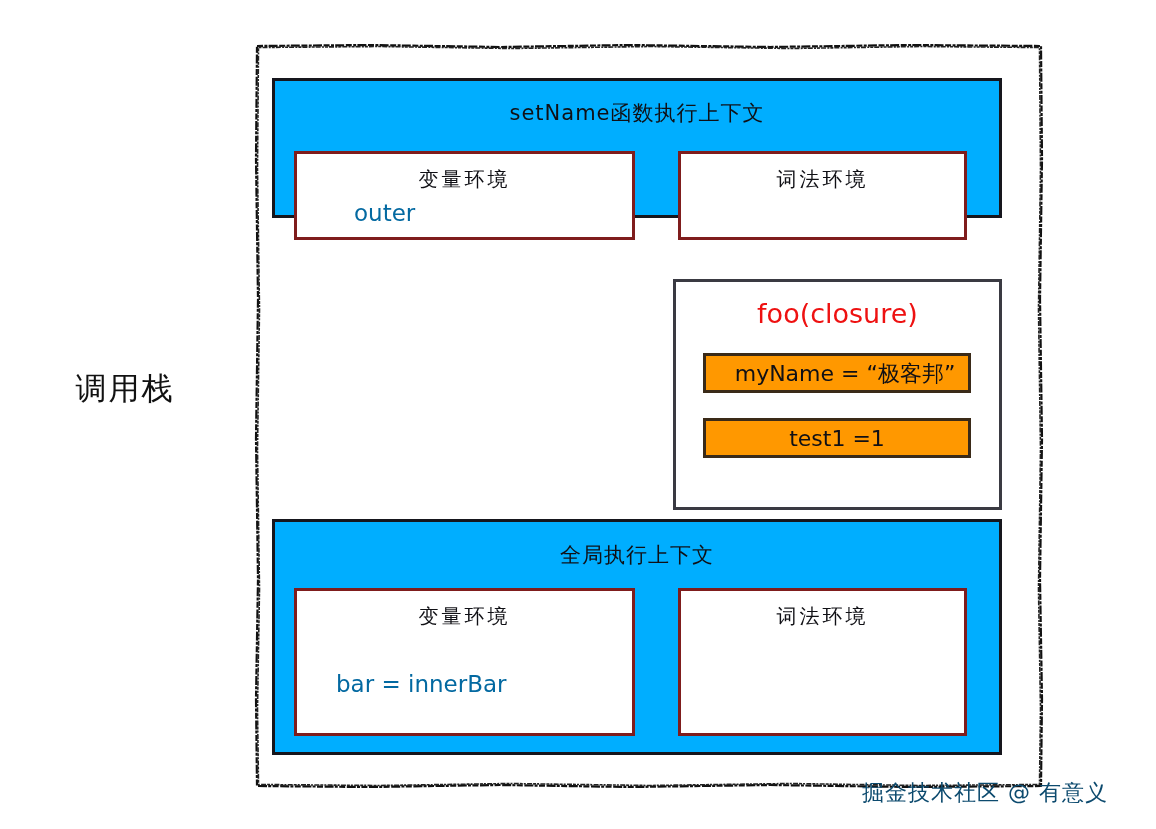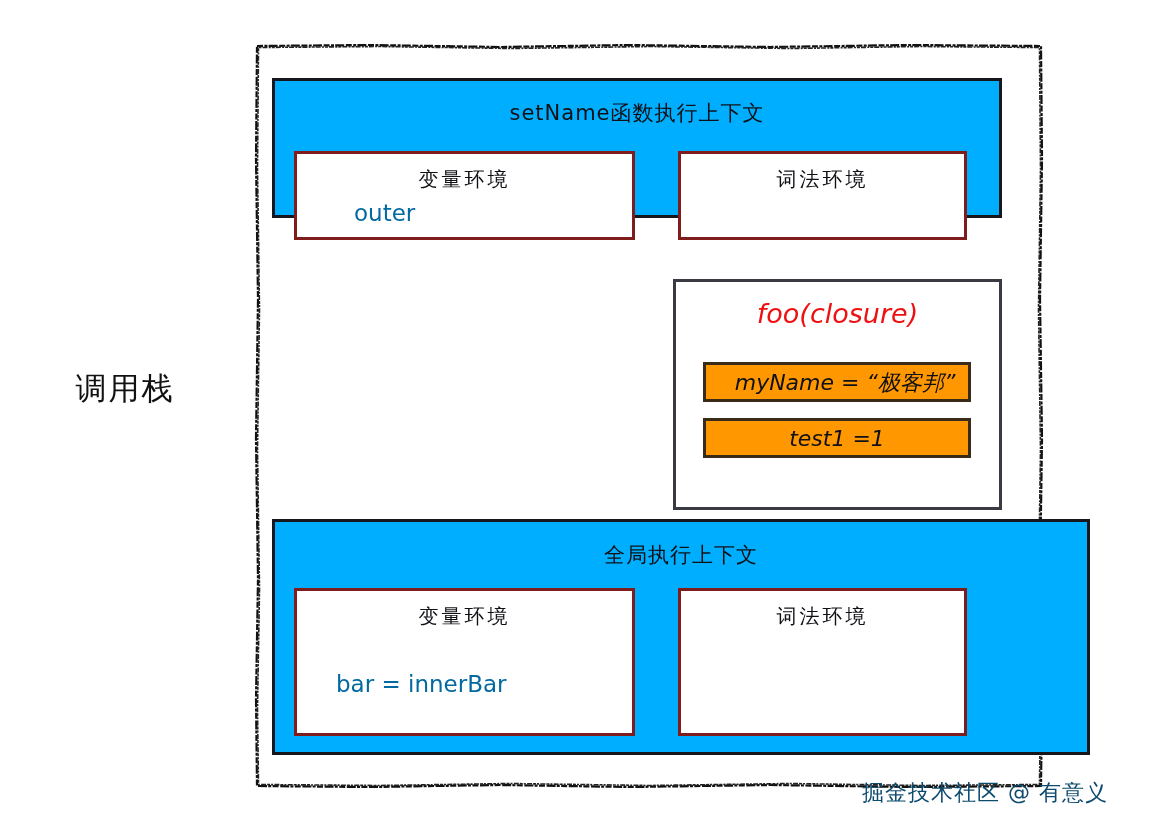--- a/index.html
+++ b/index.html
@@ -114,21 +114,20 @@
   
   #closure-box {
     position: absolute;
     left: 417px;
     top: 234px;
     width: 329px;
     height: 231px;
     background: #ffffff;
     border: 3px solid #3a3a42;
     box-sizing: border-box;
-    font-style: italic;
   }
   #closure-title {
     position: absolute;
     left: 0;
     right: 0;
     top: 16px;
     text-align: center;
     font-size: 27px;
     color: #ee1111;
     white-space: nowrap;
@@ -140,28 +139,28 @@
     height: 40px;
     background: #FF9800;
     border: 3px solid #3a2a18;
     box-sizing: border-box;
     text-align: center;
     font-size: 22px;
     color: #101015;
     line-height: 35px;
     white-space: nowrap;
   }
-  #closure-item-0 { top: 80px; padding-left: 16px; }
+  #closure-item-0 { top: 71px; padding-left: 16px; }
   #closure-item-1 { top: 136px; }
 
   
   #global-context {
     left: 16px;
     top: 474px;
-    width: 818px;
+    width: 730px;
     height: 236px;
   }
   #global-context > .ctx-title { top: 19px; }
   #global-var-env  { left: 19px;  top: 66px; width: 341px; height: 148px; }
   #global-lex-env  { left: 403px; top: 66px; width: 289px; height: 148px; }
   #global-var-env > .env-title { top: 12px; }
   #global-lex-env > .env-title { top: 12px; }
   #global-var-line-0 { left: 39px; top: 80px; }
   #global-var-line-1 { left: 55px; top: 116px; }
 

